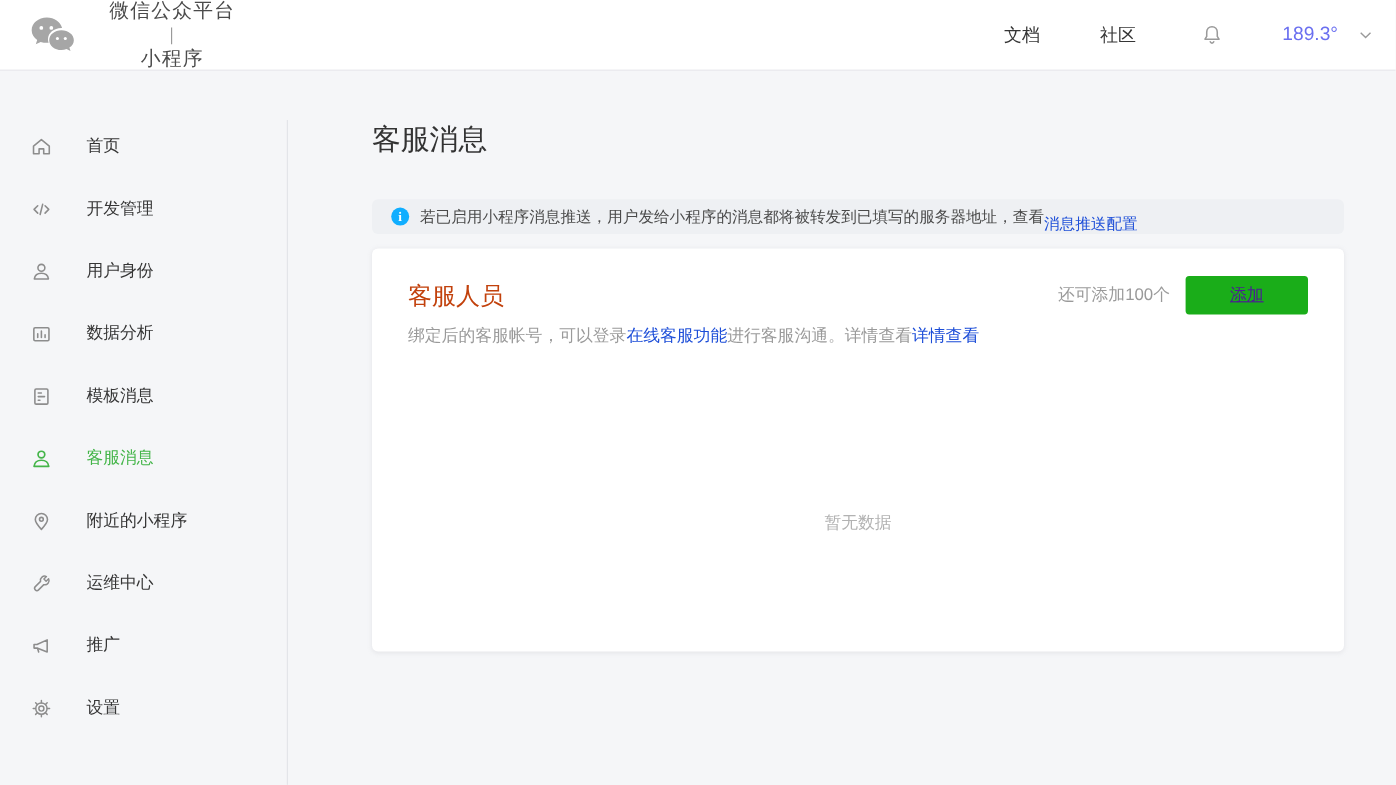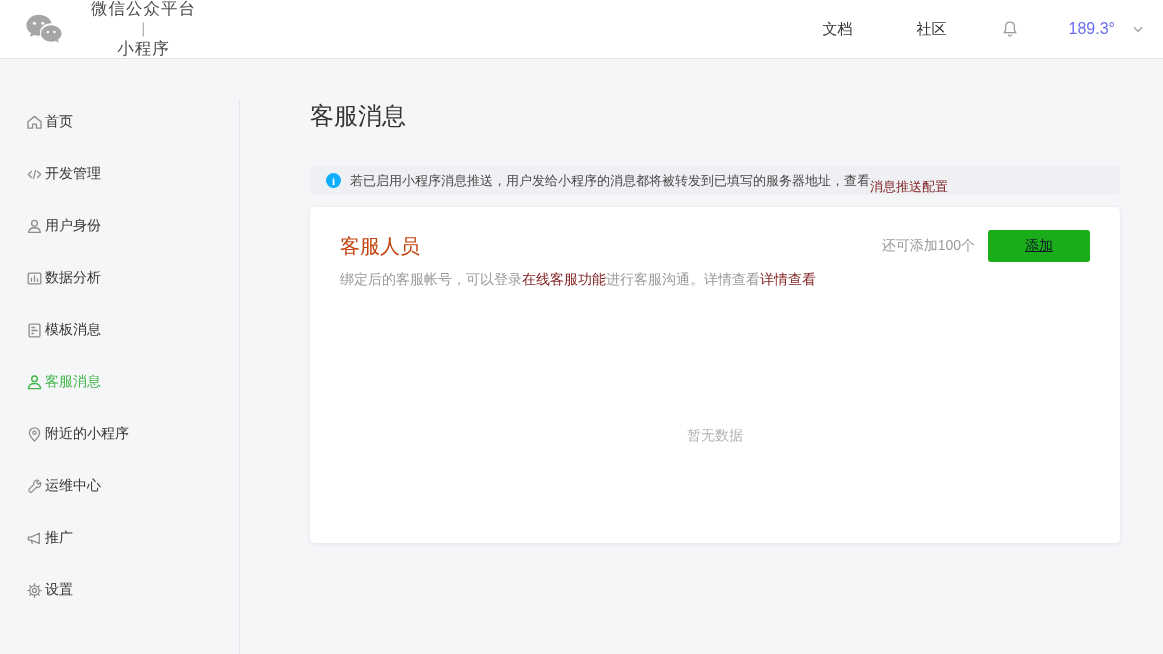--- a/index.html
+++ b/index.html
@@ -13,70 +13,70 @@
   
   .header {
     height:59px; background:#fff; border-bottom:1px solid #e7e7eb;
     display:flex; align-items:center; padding-left:25px;
   }
   .logo { width:37px; height:32px; display:flex; align-items:center; }
   .brand { margin-left:29px; font-size:16.5px; color:#4b4b4b; letter-spacing:1px; display:flex; align-items:center;flex-direction:column; }
   .brand .sep { margin:0 10px; color:#8d8d8d; font-size:14px; }
   .header-right { margin-left:auto; display:flex; align-items:center; margin-right:18px; }
   .hnav { font-size:15px; color:#353535; cursor:pointer; }
-  .hnav.doc { margin-right:36px; }
+  .hnav.doc { margin-right:22px; }
   .hnav.community { margin-right:52px;margin-left:28px; }
   .bell { width:22px; height:22px; color:#9a9a9a; margin-right:48px; cursor:pointer; }
   .account { font-size:16px; color:#6a6ff0; margin-right:16px; cursor:pointer; }
   .hchev { width:14px; height:14px; color:#9a9a9a; cursor:pointer; }
 
   
   .sidebar {
     position:absolute; top:60px; left:0; bottom:0; width:240px; padding-top:36px;
   }
   .sidebar::after {
     content:""; position:absolute; top:40px; bottom:0; right:0; width:1px; background:#e3e5e9;
   }
   .nav-item {
     height:52px; display:flex; align-items:center; padding-left:24px; cursor:pointer;
     color:#353535; font-size:14px;
   }
   .nav-item .nicon { width:21px; height:21px; color:#8d8d8d; display:flex; }
   .nav-item .nicon svg { width:21px; height:21px; }
-  .nav-item .nlabel { }
+  .nav-item .nlabel { margin-left:27px; }
   .nav-item.active { color:#44b549; }
   .nav-item.active .nicon { color:#44b549; }
 
   
   .main { position:absolute; top:60px; left:240px; right:0; bottom:0; padding:40px 0 0 70px; }
   .content { width:810px; }
   .page-title { font-size:24px; font-weight:500; color:#333; }
 
   .banner {
     margin-top:34px; height:29px; background:#eef0f3; border-radius:5px;
     display:flex; align-items:center; padding:0 16px; font-size:13px; color:#4a4a4a;
   }
   .info-icon {
     width:15px; height:15px; border-radius:50%; background:#10aeff; color:#fff;
     font-size:11px; font-weight:bold; font-family:"Liberation Serif","DejaVu Serif",serif;
     display:flex; align-items:center; justify-content:center; margin-right:9px; flex:0 0 auto;
   }
-  a.link { color:#7f1d1d; text-decoration:none; cursor:pointer;margin-top:12px; }
+  a.link { color:#1d4ed8; text-decoration:none; cursor:pointer;margin-top:12px; }
 
   .card {
     margin-top:12px; height:336px; background:#fff; border-radius:5px;
     box-shadow:0 1px 4px rgba(150,152,160,.18); padding:23px 30px; position:relative;
   }
   .card-head { display:flex; align-items:center; }
   .card-title { font-size:20px; color:#c2410c; }
   .card-head-right { margin-left:auto; display:flex; align-items:center; }
   .quota { font-size:14px; color:#9a9a9a; margin-right:13px; }
   .add-btn {
     width:102px; height:32px; background:#1aad19; border:none; border-radius:3px;
-    color:#0f172a; font-size:14px; cursor:pointer; font-family:inherit;text-decoration:underline;
+    color:#4c1d95; font-size:14px; cursor:pointer; font-family:inherit;text-decoration:underline;
   }
   .card-desc { margin-top:9px; font-size:14px; color:#9a9a9a; }
   .empty {
     position:absolute; top:220px; left:0; right:0; text-align:center;
     font-size:14px; color:#b2b2b2;
   }
 
   svg { display:block; }
 </style>
 </head>

